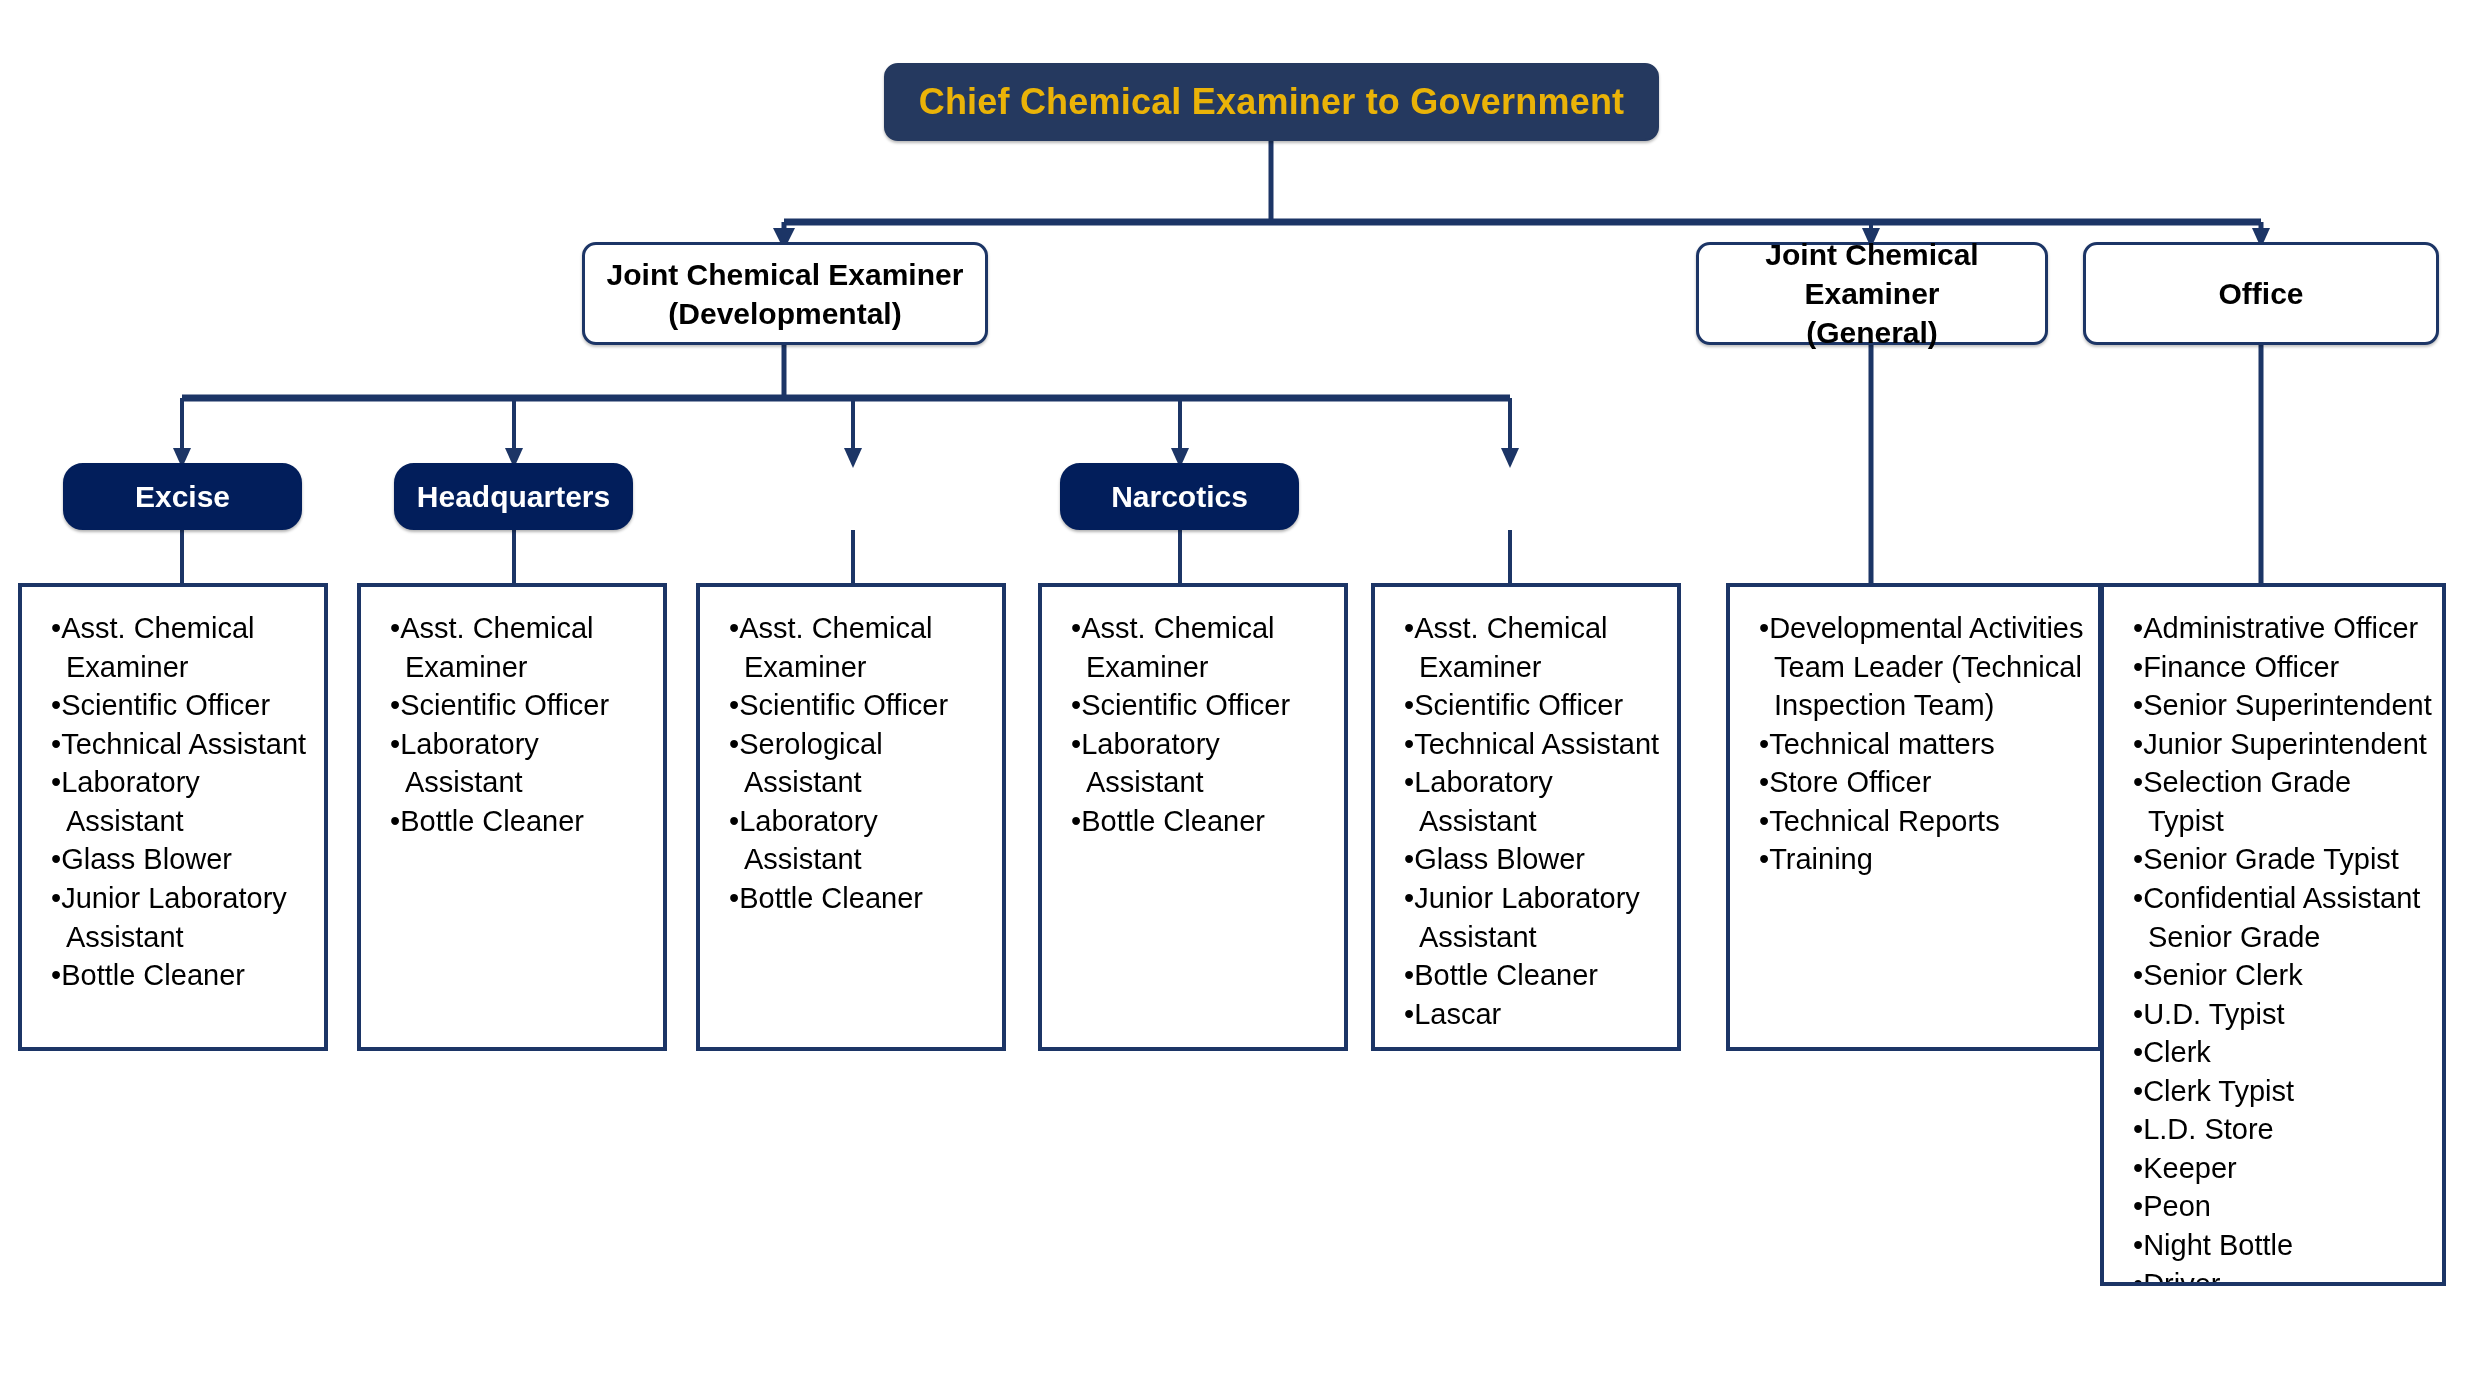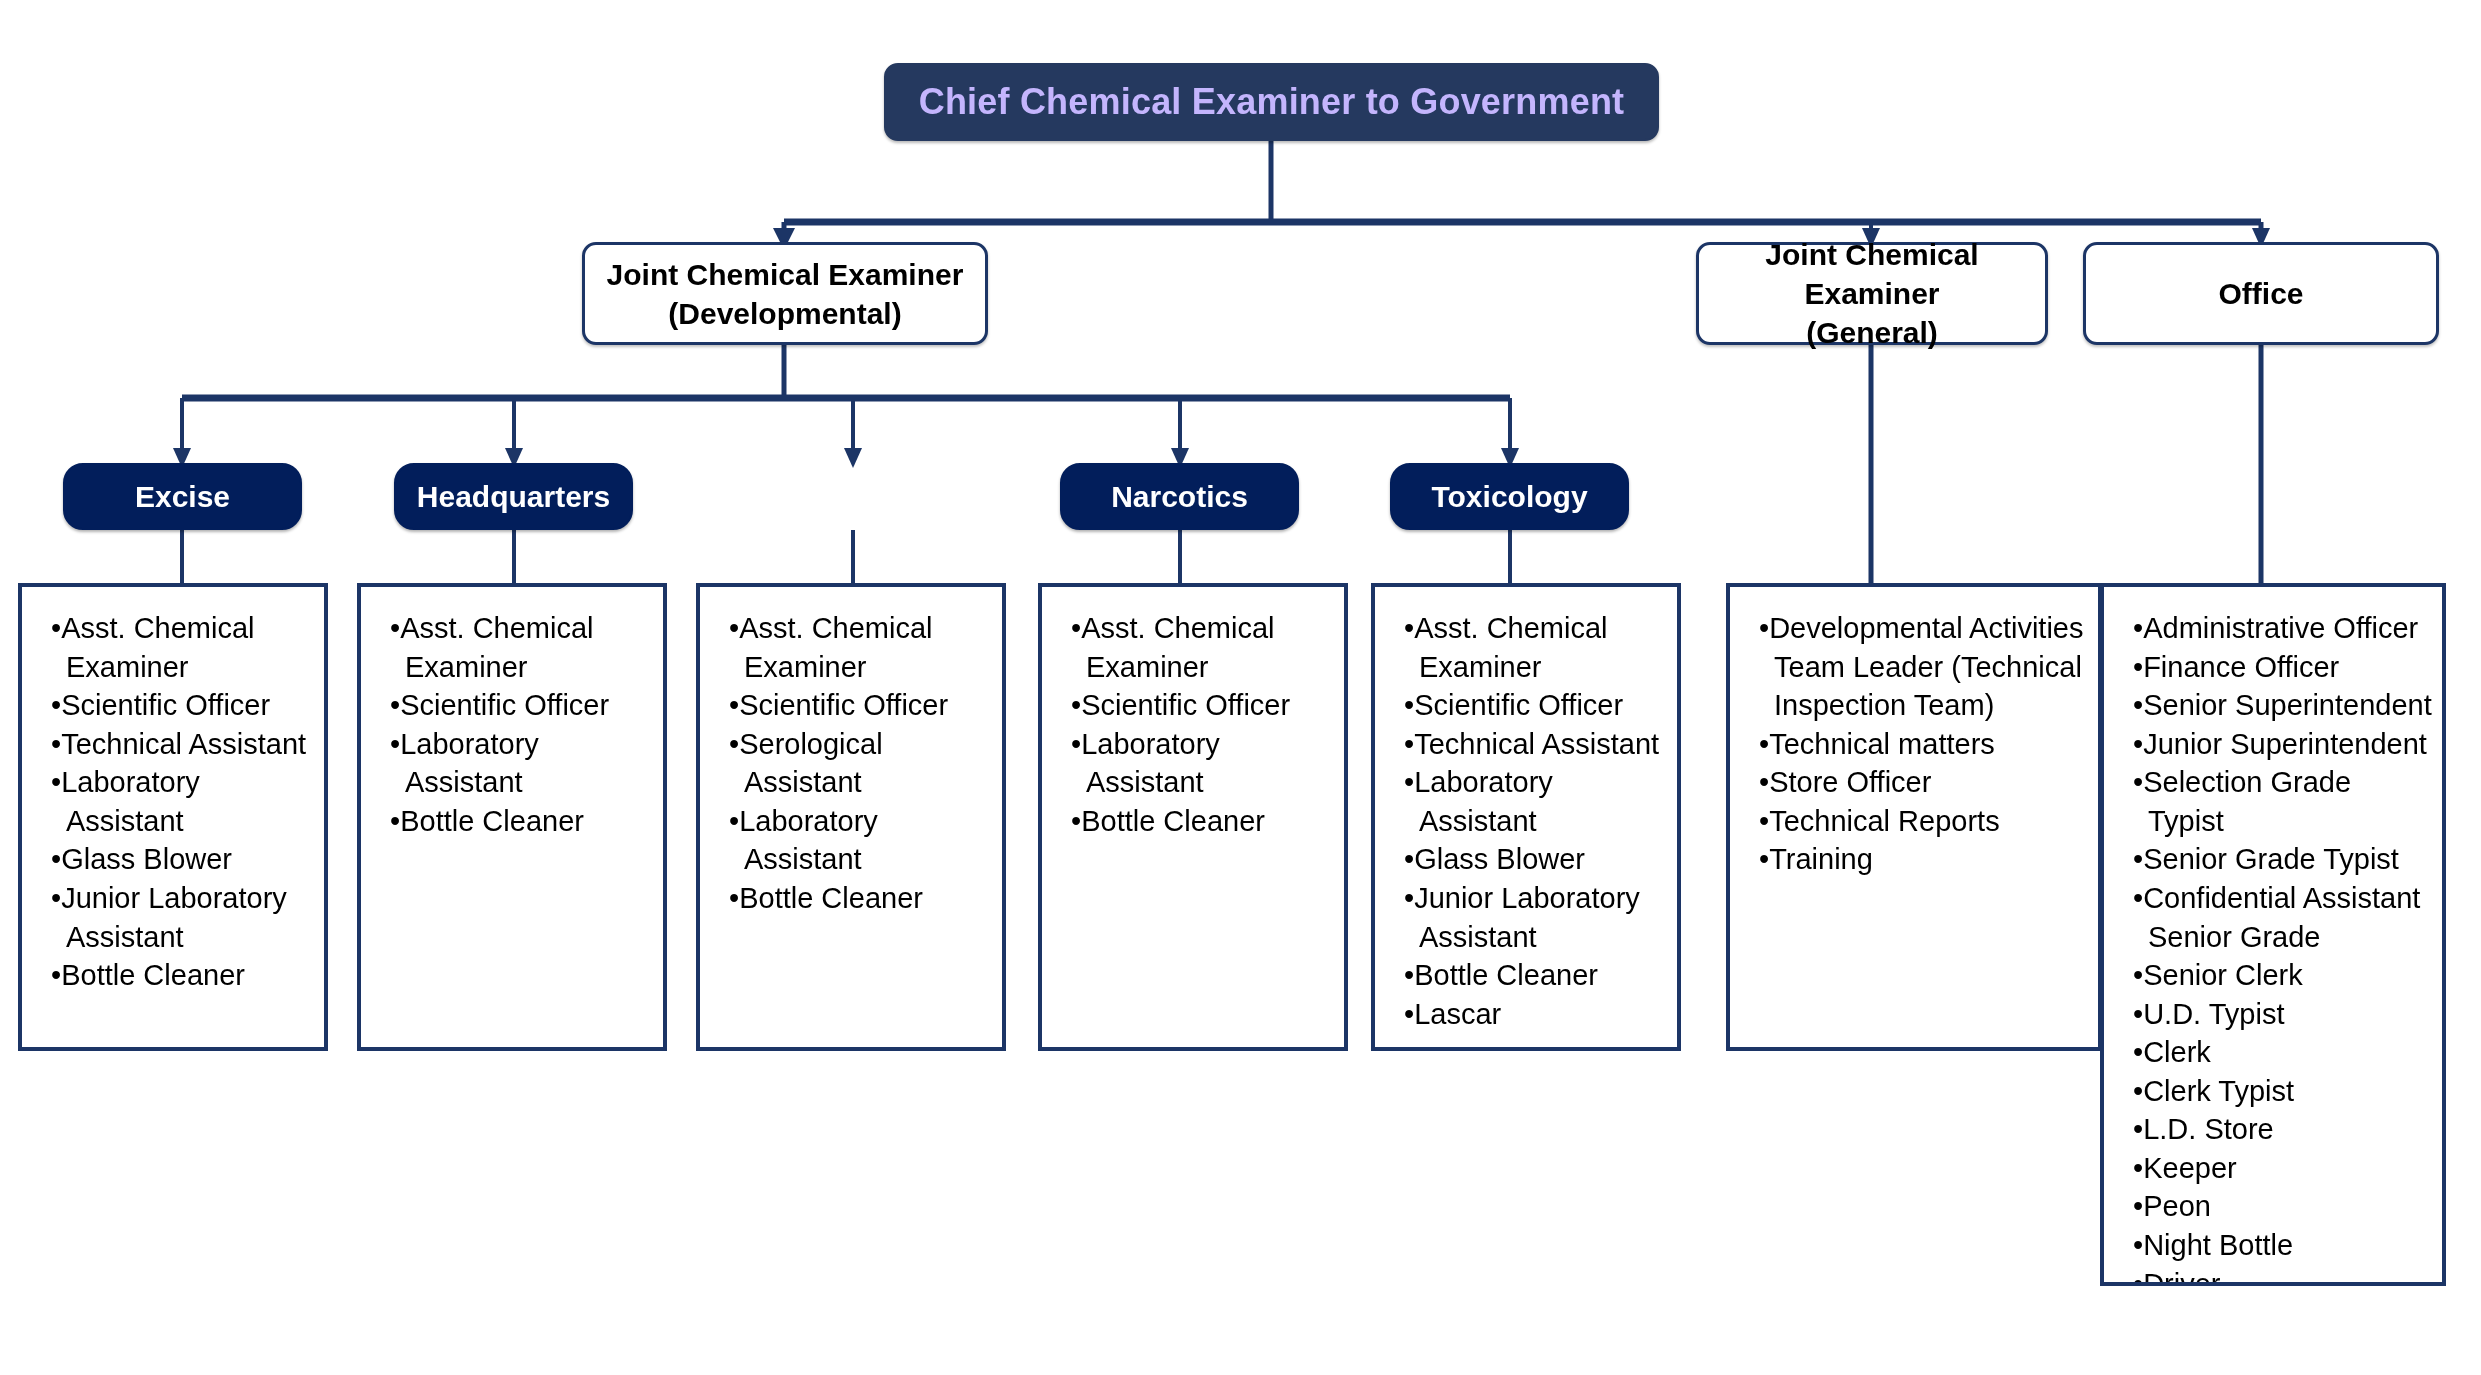--- a/index.html
+++ b/index.html
@@ -35,21 +35,21 @@
     display: flex;
     align-items: center;
     justify-content: center;
     text-align: center;
   }
 
   .node-root {
     border-radius: 14px;
     background: #25395F;
     border: 2px solid #25395F;
-    color: #c4b5fd;
+    color: #eab308;
     font-weight: bold;
     font-size: 36px;
     letter-spacing: 0.2px;
     box-shadow: 0 2px 3px rgba(0,0,0,0.28);
   }
 
   .node-branch {
     border-radius: 14px;
     background: #ffffff;
     border: 3px solid #1C3566;
@@ -176,23 +176,20 @@
   </div>
 
   <div class="node node-dept" style="left:63px; top:463px; width:239px; height:67px;">
     <span>Excise</span>
   </div>
   <div class="node node-dept" style="left:394px; top:463px; width:239px; height:67px;">
     <span>Headquarters</span>
   </div>
   <div class="node node-dept" style="left:1060px; top:463px; width:239px; height:67px;">
     <span>Narcotics</span>
-  </div>
-  <div class="node node-dept" style="left:1390px; top:463px; width:239px; height:67px;">
-    <span>Toxicology</span>
   </div>
 
   <div class="list-box" style="left:18px; top:583px; width:310px; height:468px;">
     <ul>
         <li><span class="bullet">•</span><span>Asst. Chemical Examiner</span></li>
         <li><span class="bullet">•</span><span>Scientific Officer</span></li>
         <li><span class="bullet">•</span><span>Technical Assistant</span></li>
         <li><span class="bullet">•</span><span>Laboratory Assistant</span></li>
         <li><span class="bullet">•</span><span>Glass Blower</span></li>
         <li><span class="bullet">•</span><span>Junior Laboratory Assistant</span></li>

